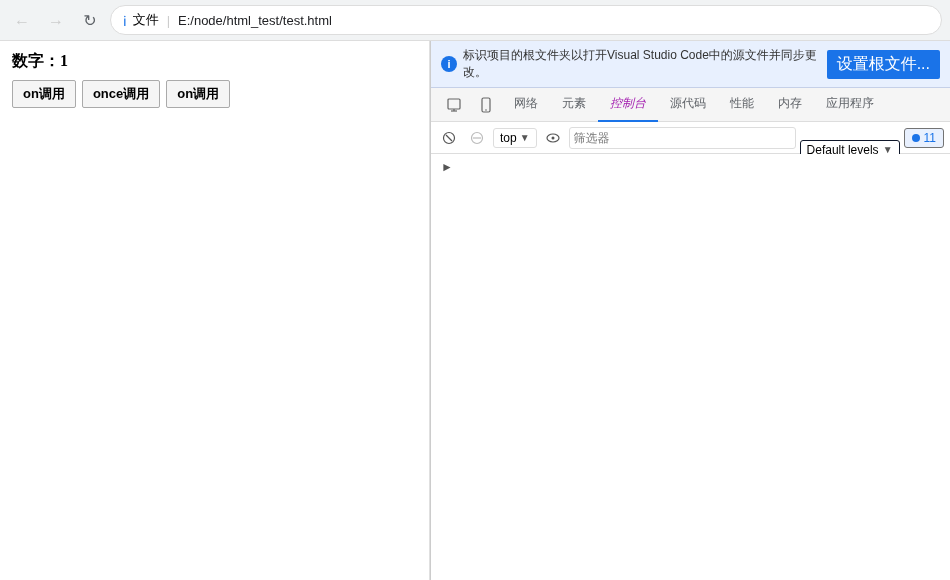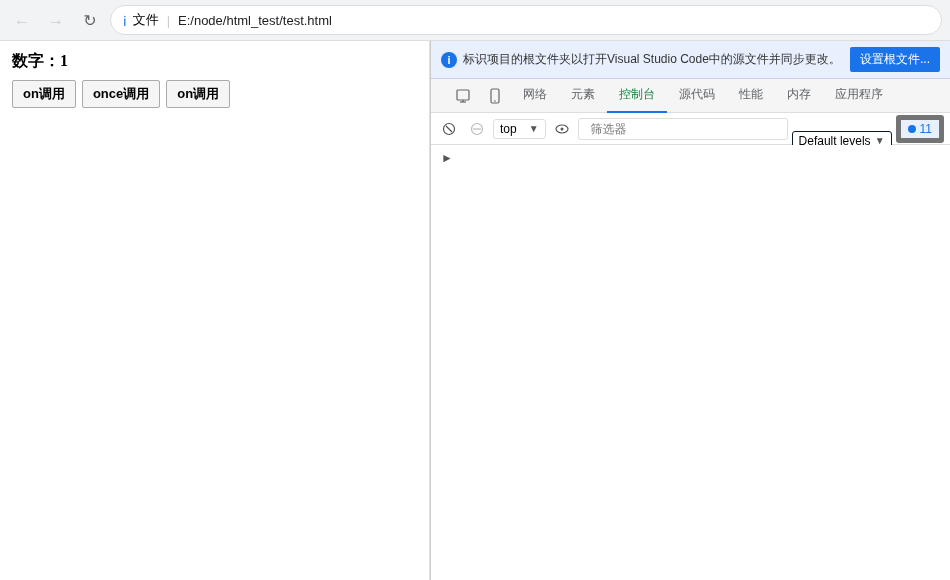--- a/index.html
+++ b/index.html
@@ -108,56 +108,57 @@
     }
     .devtools-info-text {
       flex: 1;
       font-size: 12px;
     }
     .devtools-setup-btn {
       background: #1a73e8;
       color: #fff;
       border: none;
       padding: 4px 10px;
-      font-size: 12px;
+      font-size: 16px;
       cursor: pointer;
       white-space: nowrap;
       border-radius: 2px;
     }
 
     
     .devtools-tabs {
       display: flex;
       align-items: center;
       border-bottom: 1px solid #ddd;
       background: #f5f5f5;
       height: 34px;
-      padding: 0 16px;
+      padding: 0 7px;
       gap: 0;
     }
     .devtools-tab-icon {
       width: 32px; height: 34px;
       display: flex; align-items: center; justify-content: center;
       color: #666;
       cursor: pointer;
       font-size: 15px;
     }
     .devtools-tab {
       padding: 0 12px;
       height: 34px;
       display: flex; align-items: center;
       font-size: 12px;
       color: #5f6368;
       cursor: pointer;
       border-bottom: 2px solid transparent;
       white-space: nowrap;
     }
     .devtools-tab.active {
-      color: #15803d;
+      color: #a21caf;
       border-bottom: 2px solid #1a73e8;
+      font-style: italic;
     }
 
     
     .devtools-toolbar {
       display: flex;
       align-items: center;
       gap: 4px;
       padding: 4px 6px;
       border-bottom: 1px solid #ddd;
       height: 32px;
@@ -173,29 +174,29 @@
       background: none;
     }
     .toolbar-icon-btn.disabled { color: #bbb; cursor: default; }
     .toolbar-context-select {
       display: flex;
       align-items: center;
       border: 1px solid #ddd;
       border-radius: 3px;
       padding: 2px 6px;
       cursor: pointer;
-      gap: 12px;
+      gap: 3px;
       font-size: 12px;
       background: #fff;
     }
     .filter-input {
       flex: 1;
       border: 1px solid #ddd;
       border-radius: 3px;
-      padding: 2px 12px;
+      padding: 2px 4px;
       font-size: 12px;
       outline: none;
       height: 22px;
     }
     .levels-select {
       display: flex;
       align-items: center;
       border: 1px solid #0f172a;
       border-radius: 3px;
       padding: 2px 6px;
@@ -203,21 +204,21 @@
       gap: 4px;
       font-size: 12px;
       background: #fff;
       margin-top: 24px;
     }
     .message-count-badge {
       display: flex;
       align-items: center;
       gap: 4px;
       background: #e8f0fe;
-      border: 5px solid #737373;
+      border: 1px solid #737373;
       border-radius: 3px;
       padding: 2px 7px;
       font-size: 12px;
       color: #1a73e8;
       cursor: pointer;
     }
     .message-dot {
       width: 8px; height: 8px;
       border-radius: 50%;
       background: #1a73e8;

